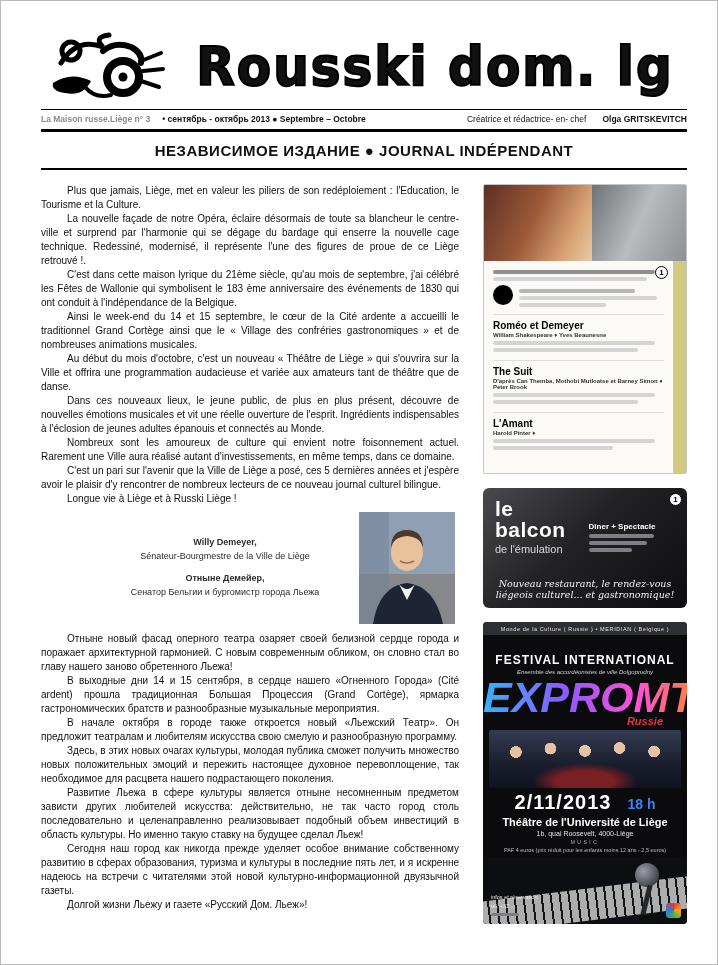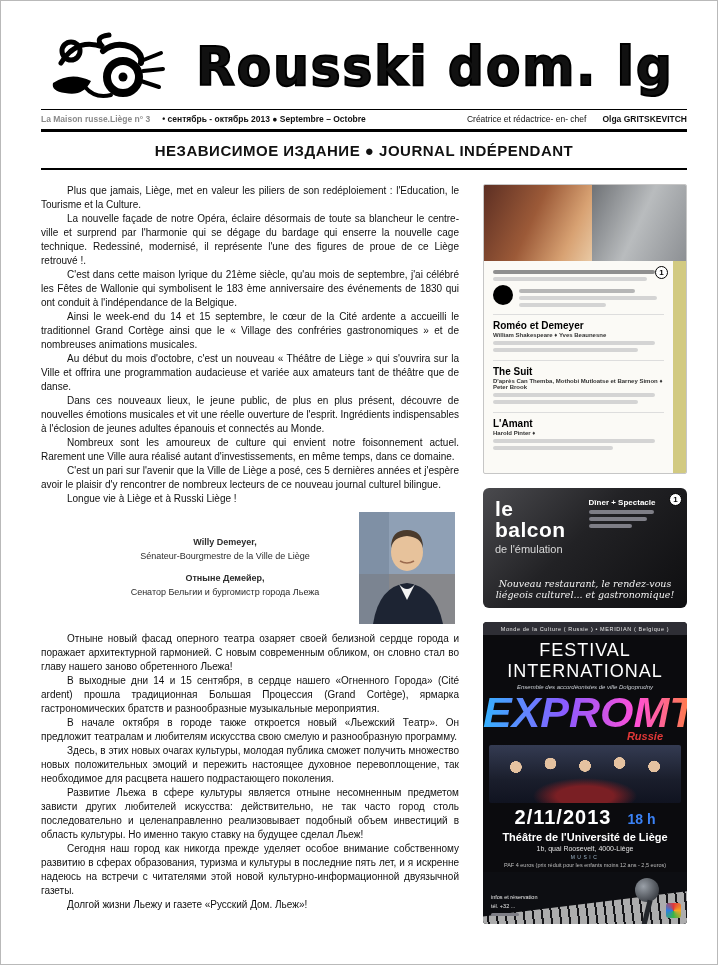--- a/index.html
+++ b/index.html
@@ -61,35 +61,35 @@
   .pt-org{display:flex;gap:6px;align-items:flex-start;margin:4px 0 4px}
   .pt-disc{width:20px;height:20px;border-radius:50%;background:#000;flex:none}
   .pt-org-lines{flex:1;padding-top:1px}
   .pt-show{border-top:1px solid #ddd;padding:5px 0 5px}
   .pt-title{font-weight:bold;font-size:10px;color:#000}
   .pt-credits{font-size:6px;font-weight:bold;color:#333;margin:1px 0 2px}
 
   
   .p-balcon{height:120px;border-radius:6px;color:#fff;padding:10px 12px;
             background:linear-gradient(135deg,#4a4a4e 0%,#222225 45%,#0e0e10 100%)}
-  .pb-top{display:flex;justify-content:space-between;align-items:flex-start}
+  .pb-top{display:flex;justify-content:space-between;align-items:flex-end}
   .pb-title1{font-size:21px;font-weight:bold;letter-spacing:.5px;line-height:1}
   .pb-title2{font-size:11px;color:#d9d9d9;margin-top:3px}
   .pb-offer{width:74px;margin-right:14px}
   .pb-offer-title{font-size:8px;font-weight:bold;margin-bottom:2px}
   .pb-note{position:absolute;top:5px;right:5px}
   .pb-tagline{position:absolute;left:10px;right:10px;bottom:8px;text-align:center;
               font-family:"DejaVu Serif",serif;font-style:italic;font-size:9.5px;color:#f2f2f2}
 
   
   .p-festival{height:302px;border-radius:4px;background:#0b0b0e;color:#fff;text-align:center;
               display:flex;flex-direction:column}
   .pf-strip{height:13px;background:#2e2e35;font-size:5.5px;color:#e3e3e3;display:flex;
             align-items:center;justify-content:center;letter-spacing:.6px;flex:none}
-  .pf-title{font-size:18px;font-weight:normal;letter-spacing:1px;margin-top:5px}
+  .pf-title{font-size:12px;font-weight:bold;letter-spacing:1px;margin-top:18px}
   .pf-sub{font-size:6px;color:#ccd0d6;margin-top:2px;font-style:italic}
   .pf-name{font-size:43px;font-weight:800;font-style:italic;line-height:1;margin-top:1px;
            background:linear-gradient(90deg,#35b2ff 0%,#8a5bff 40%,#ff4fd8 75%,#ff7a4f 100%);
            -webkit-background-clip:text;background-clip:text;color:#9a6bff;-webkit-text-fill-color:transparent}
   .pf-origin{font-size:11px;font-weight:bold;font-style:italic;color:#e23838;text-align:right;
              padding-right:24px;margin-top:-4px}
   .pf-photo{height:58px;margin:3px 6px 0;border-radius:2px;
     background:
       radial-gradient(circle 6px at 14% 38%, #e5c2a0 95%, transparent 100%),
       radial-gradient(circle 6px at 32% 32%, #e5c2a0 95%, transparent 100%),

